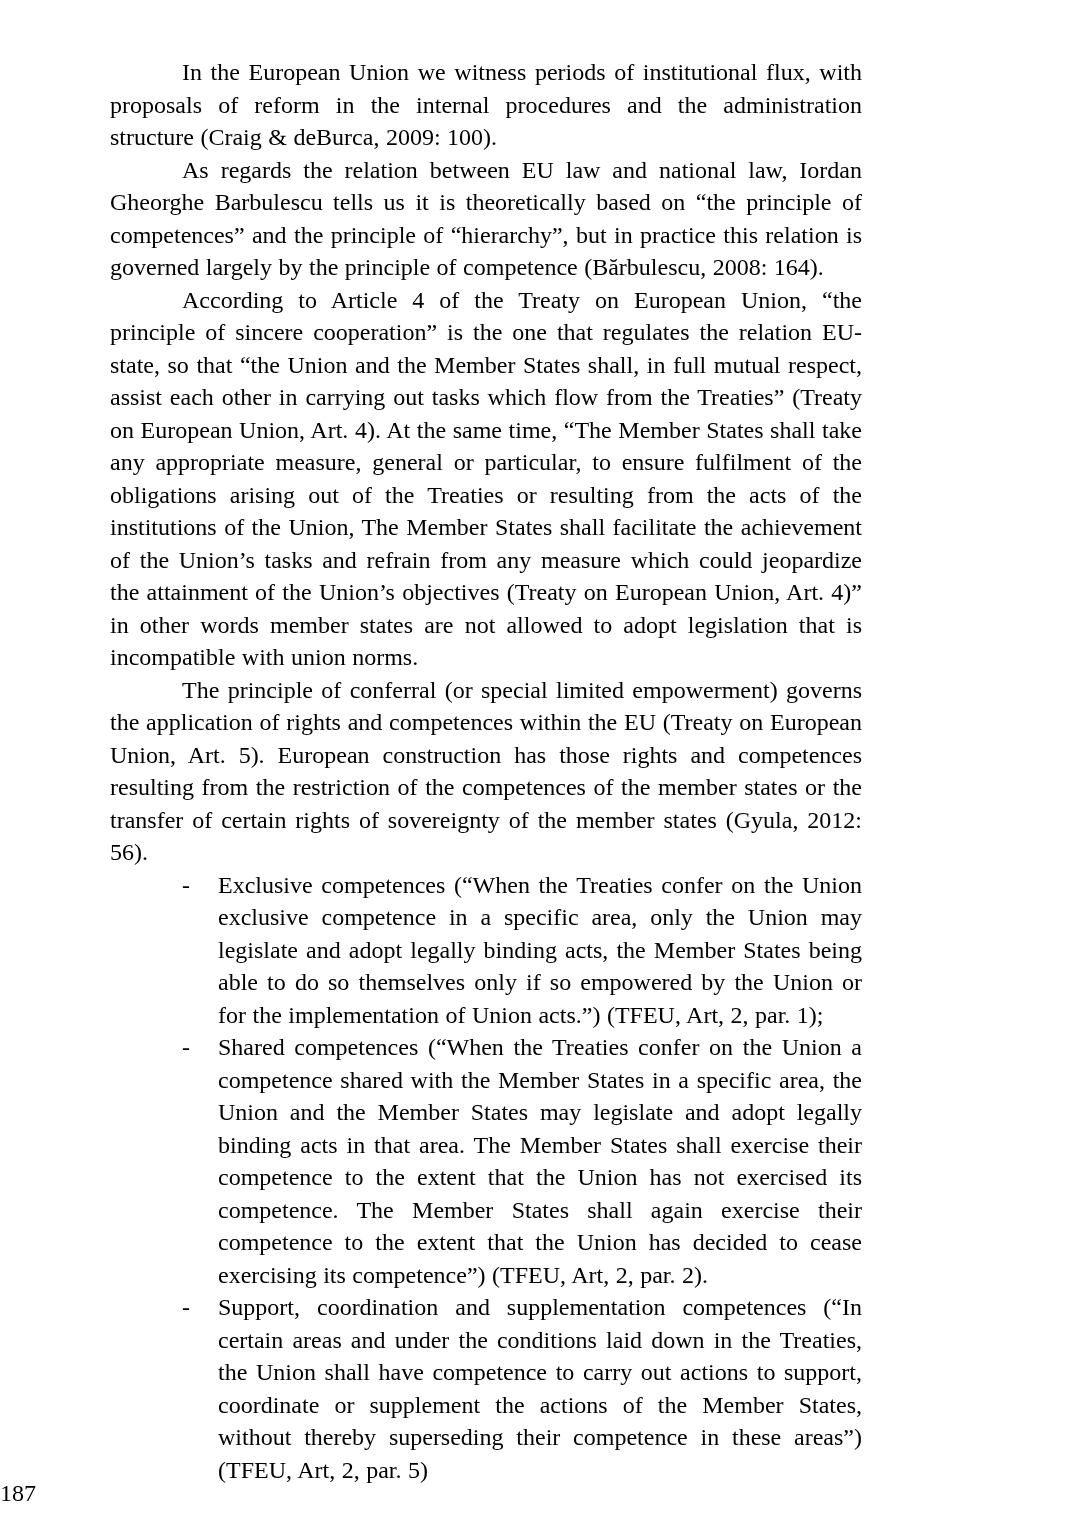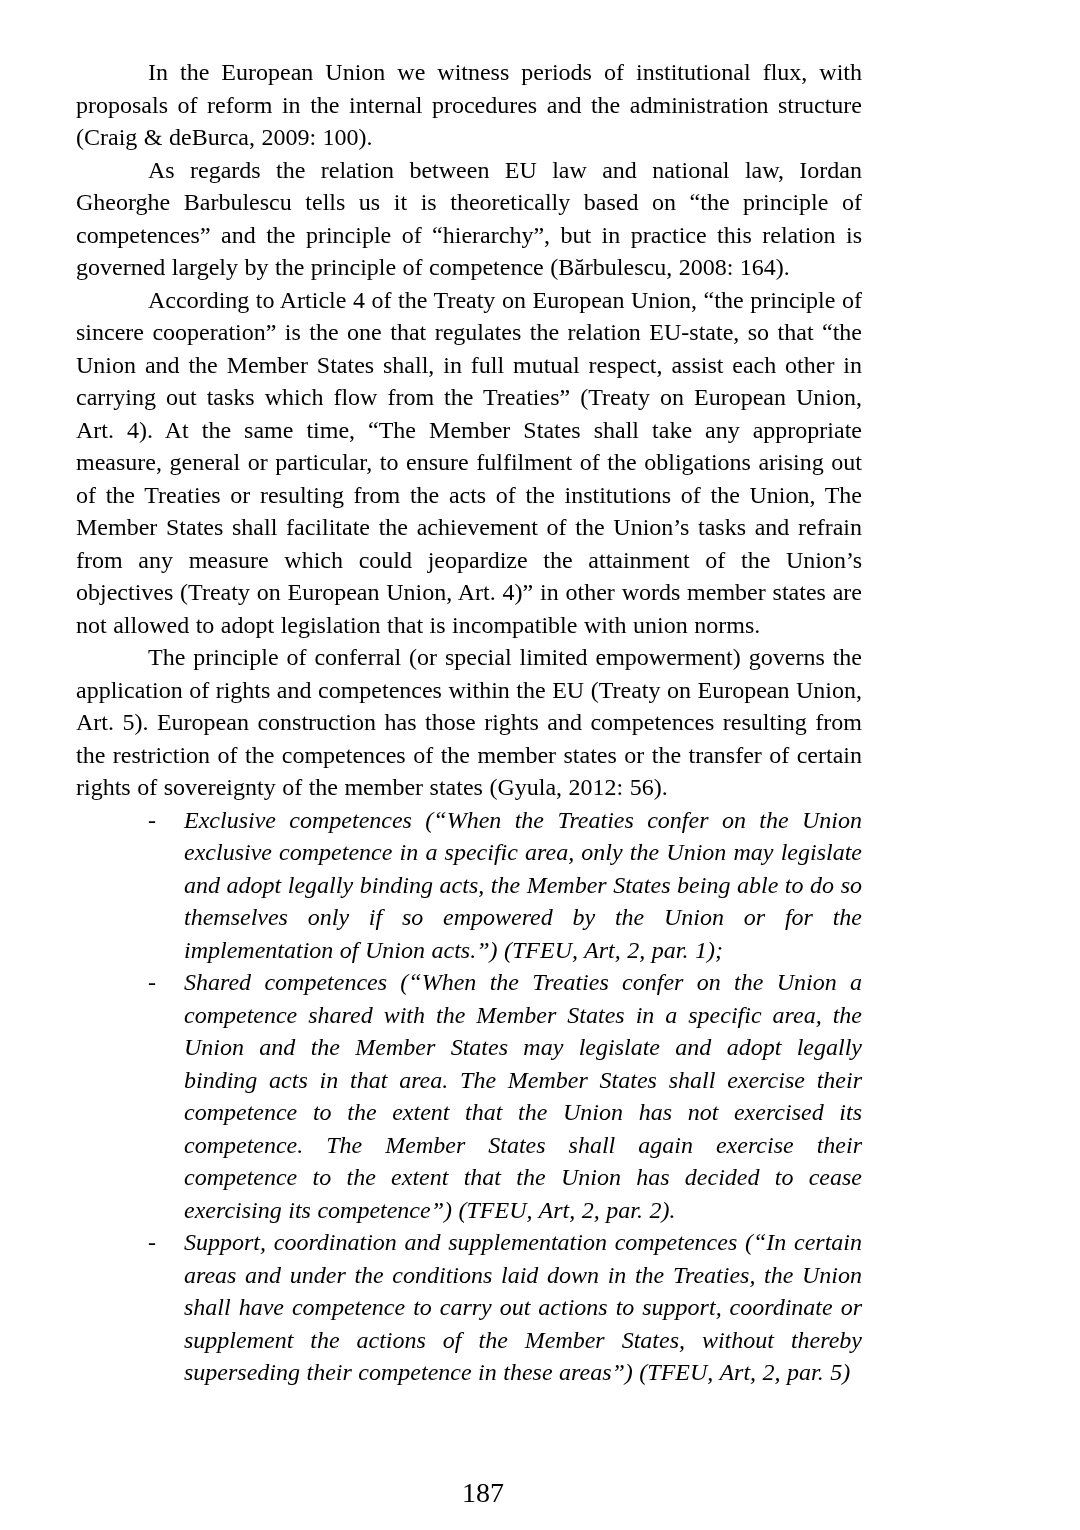--- a/index.html
+++ b/index.html
@@ -8,21 +8,21 @@
     width: 1080px;
     height: 1530px;
     background: #ffffff;
     color: #000000;
     font-family: "Liberation Serif", serif;
   }
   .page {
     position: relative;
     width: 940px;
     height: 1530px;
-    padding: 56px 78px 0 76px;
+    padding: 56px 78px 0 110px;
     background: #ffffff;
     overflow: hidden;
   }
   .para {
     margin: 0;
     font-size: 24px;
     line-height: 32.5px;
     text-align: justify;
     text-indent: 72px;
     word-spacing: 0.5px;
@@ -34,31 +34,29 @@
     line-height: 32.5px;
   }
   .li-marker {
     flex: 0 0 36px;
     margin-left: 72px;
   }
   .li-text {
     flex: 1;
     text-align: justify;
     word-spacing: 0.5px;
-    font-style: italic;
   }
   .page-number {
     position: absolute;
     left: 0;
     right: 0;
     bottom: 22px;
-    text-align: center;
-    font-size: 28px;
+    text-align: left;
+    font-size: 24px;
     line-height: 30px;
-    margin-left: 26px;
   }
 </style>
 </head>
 <body>
 
 <div class="page">
 
   <p class="para">In the European Union we witness periods of institutional flux, with proposals of reform in the internal procedures and the administration structure (Craig &amp; deBurca, 2009: 100).</p>
   <p class="para">As regards the relation between EU law and national law, Iordan Gheorghe Barbulescu tells us it is theoretically based on “the principle of competences” and the principle of “hierarchy”, but in practice this relation is governed largely by the principle of competence (Bărbulescu, 2008: 164).</p>
   <p class="para">According to Article 4 of the Treaty on European Union, “the principle of sincere cooperation” is the one that regulates the relation EU-state, so that “the Union and the Member States shall, in full mutual respect, assist each other in carrying out tasks which flow from the Treaties” (Treaty on European Union, Art. 4). At the same time, “The Member States shall take any appropriate measure, general or particular, to ensure fulfilment of the obligations arising out of the Treaties or resulting from the acts of the institutions of the Union, The Member States shall facilitate the achievement of the Union’s tasks and refrain from any measure which could jeopardize the attainment of the Union’s objectives (Treaty on European Union, Art. 4)” in other words member states are not allowed to adopt legislation that is incompatible with union norms.</p>

